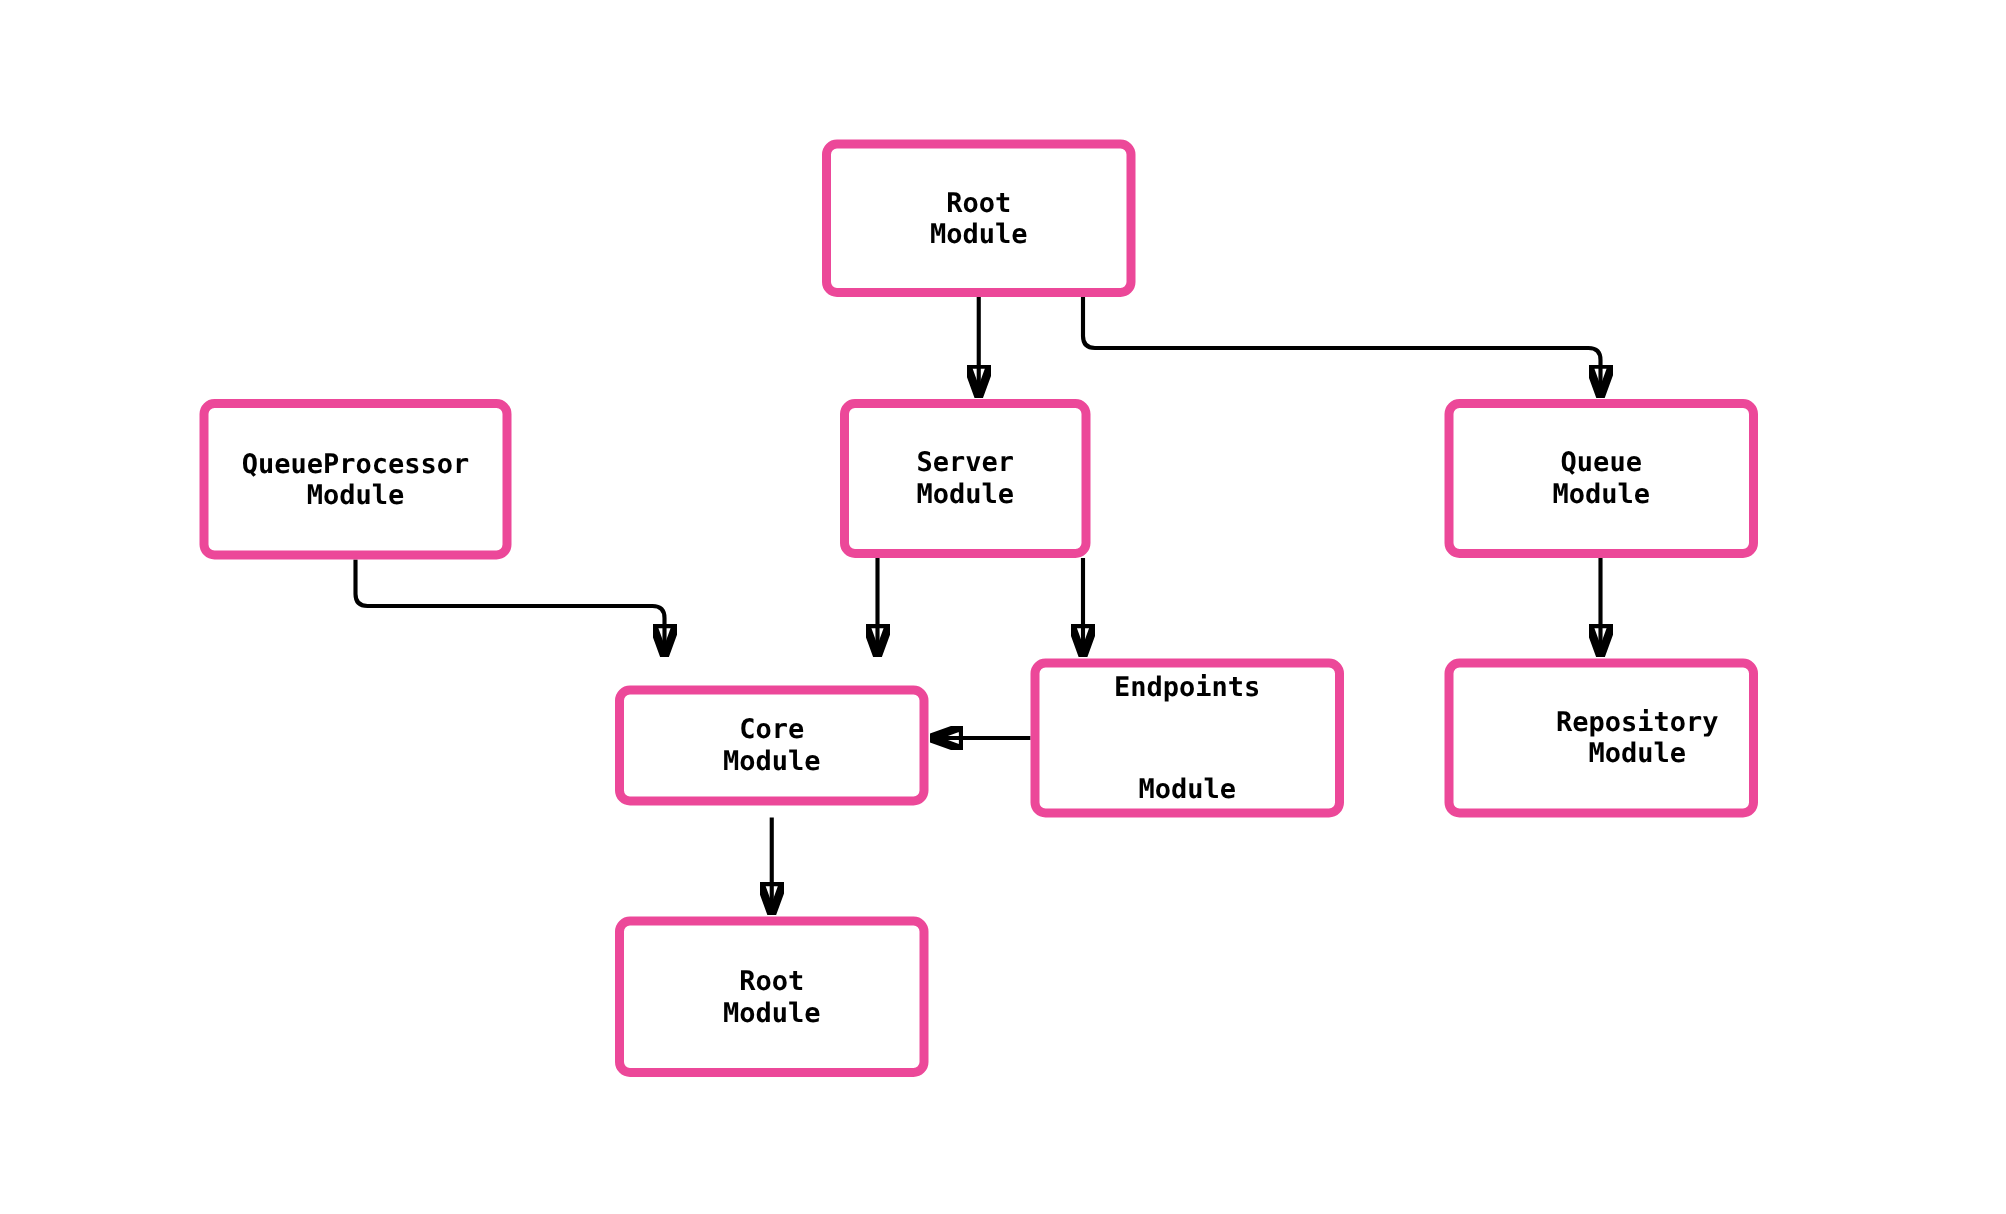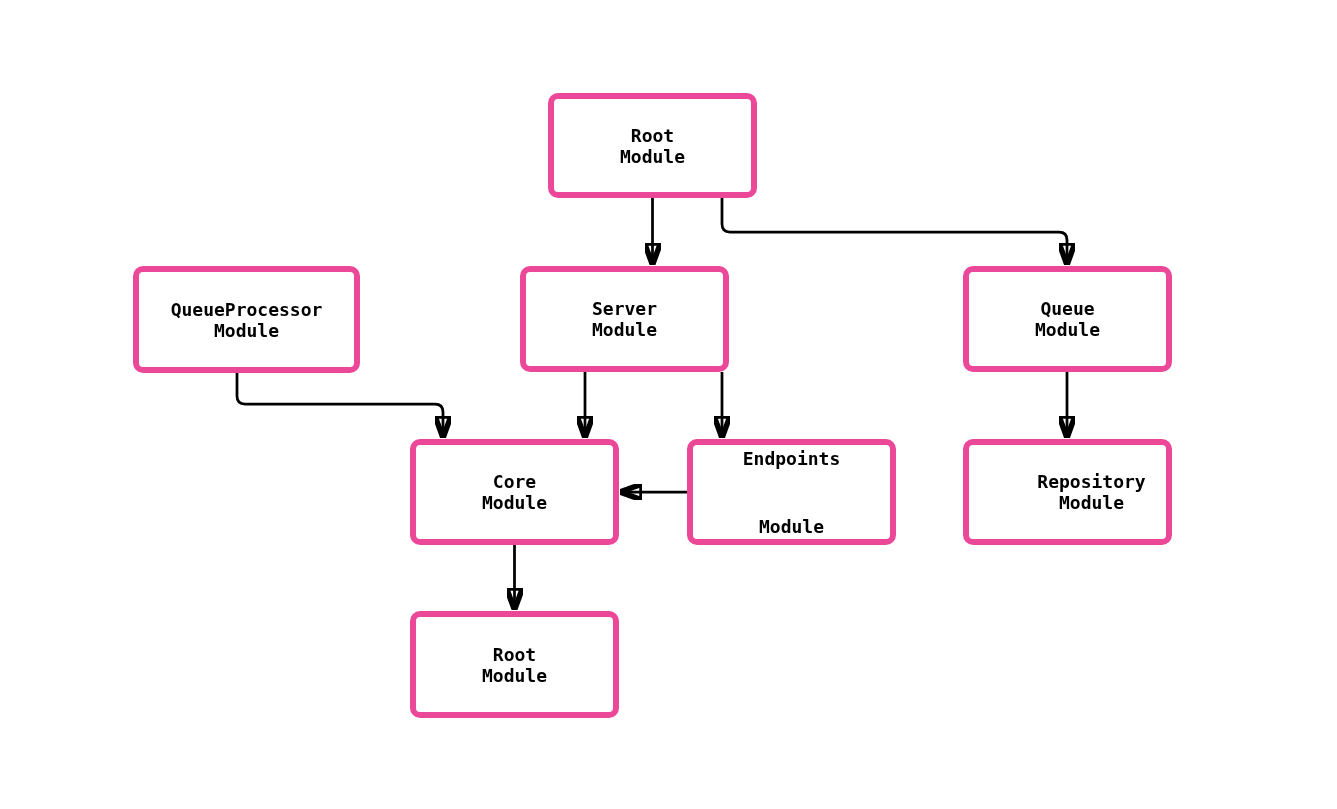--- a/index.html
+++ b/index.html
@@ -39,24 +39,24 @@
     justify-content: center;
     text-align: center;
     font-weight: bold;
     font-size: 18px;
     line-height: 21px;
     color: #000000;
   }
   .node span { display: block; white-space: pre; }
 
   #node-root          { left: 548px;  top: 93px;  width: 209px; height: 105px; }
-  #node-queueprocessor{ left: 133px;  top: 266px; width: 227px; height: 107px; }
-  #node-server        { left: 520px;  top: 266px; width: 209px; height: 106px; }
+  #node-queueprocessor{ left: 133px;  top: 266px; width: 208px; height: 107px; }
+  #node-server        { left: 560px;  top: 266px; width: 167px; height: 106px; }
   #node-global        { left: 963px;  top: 266px; width: 209px; height: 106px; }
-  #node-core          { left: 410px;  top: 439px; width: 209px; height: 106px; }
+  #node-core          { left: 410px;  top: 457px; width: 209px; height: 80px; }
   #node-endpoints     { left: 687px;  top: 439px; width: 209px; height: 106px; gap: 47px; }
   #node-repository    { left: 963px;  top: 439px; width: 209px; height: 106px; padding-left: 48px; }
   #node-queue         { left: 410px;  top: 611px; width: 209px; height: 107px; }
 </style>
 </head>
 <body>
 
 <div class="canvas">
 
   <svg class="edges-layer" width="1337" height="809" viewBox="0 0 1337 809" xmlns="http://www.w3.org/2000/svg">

